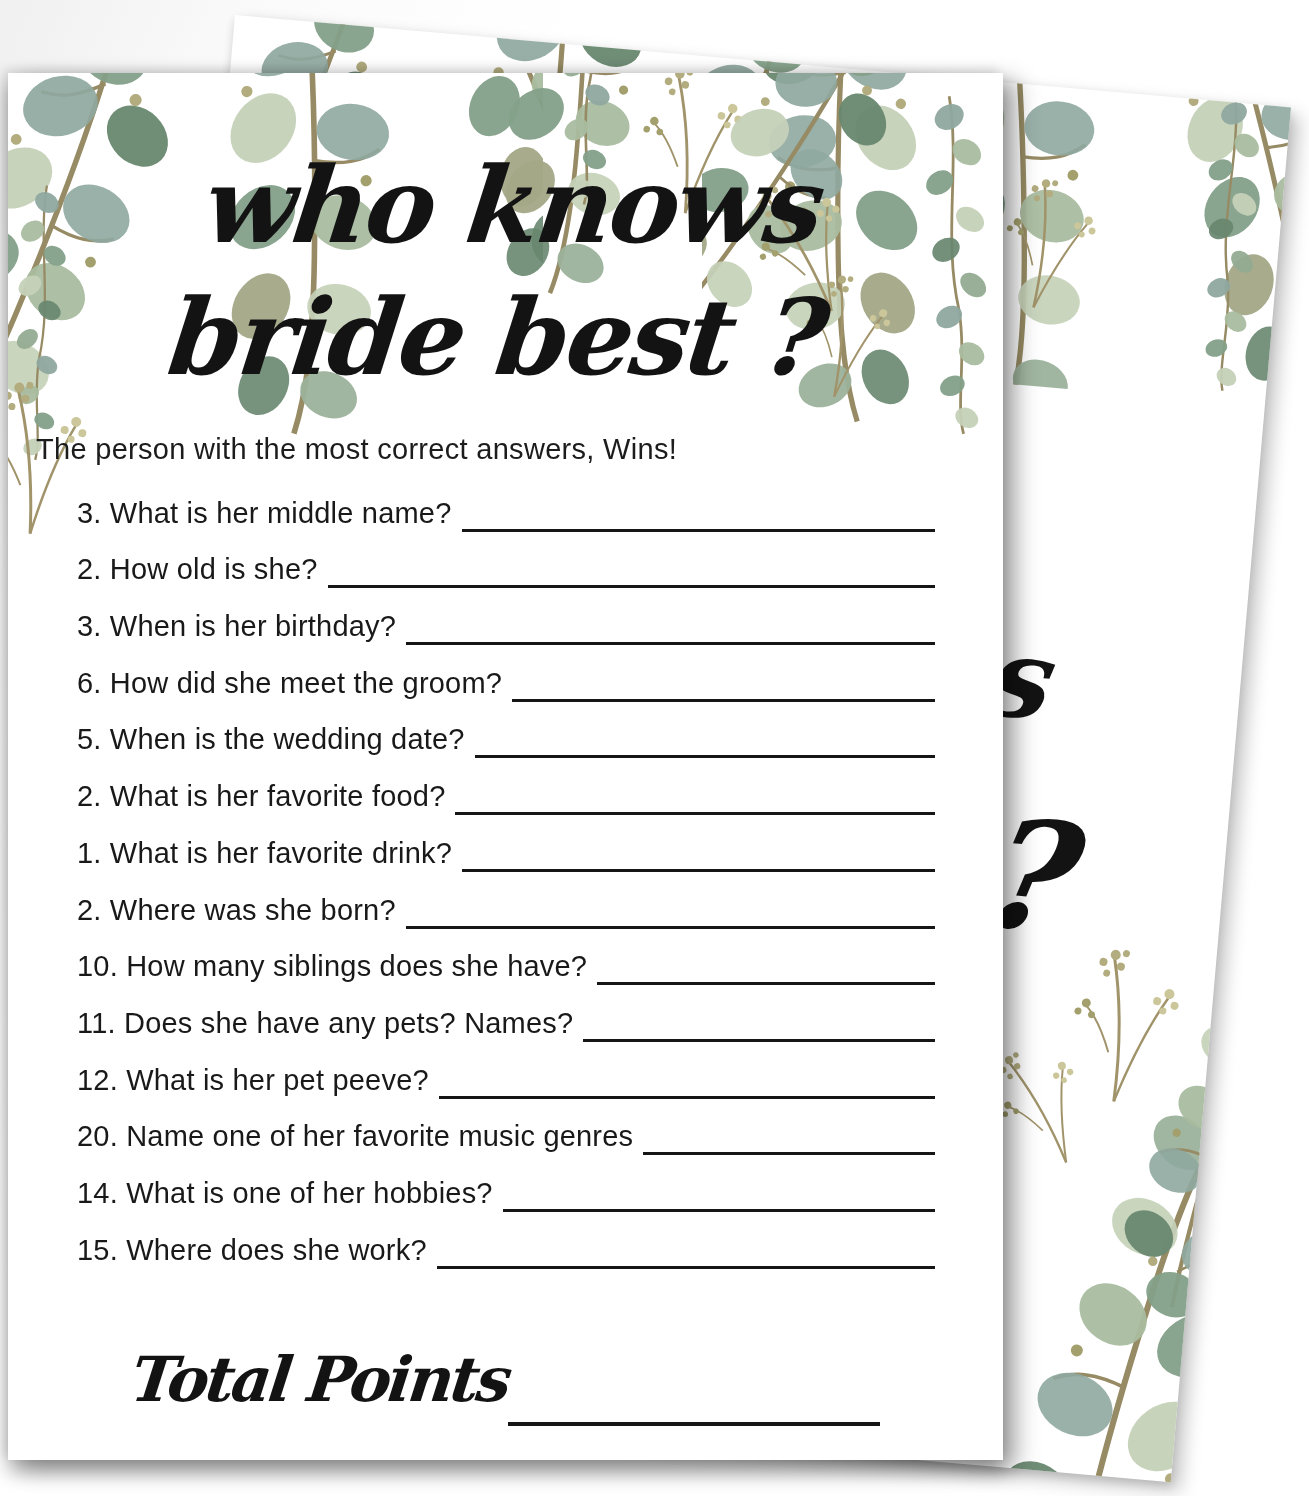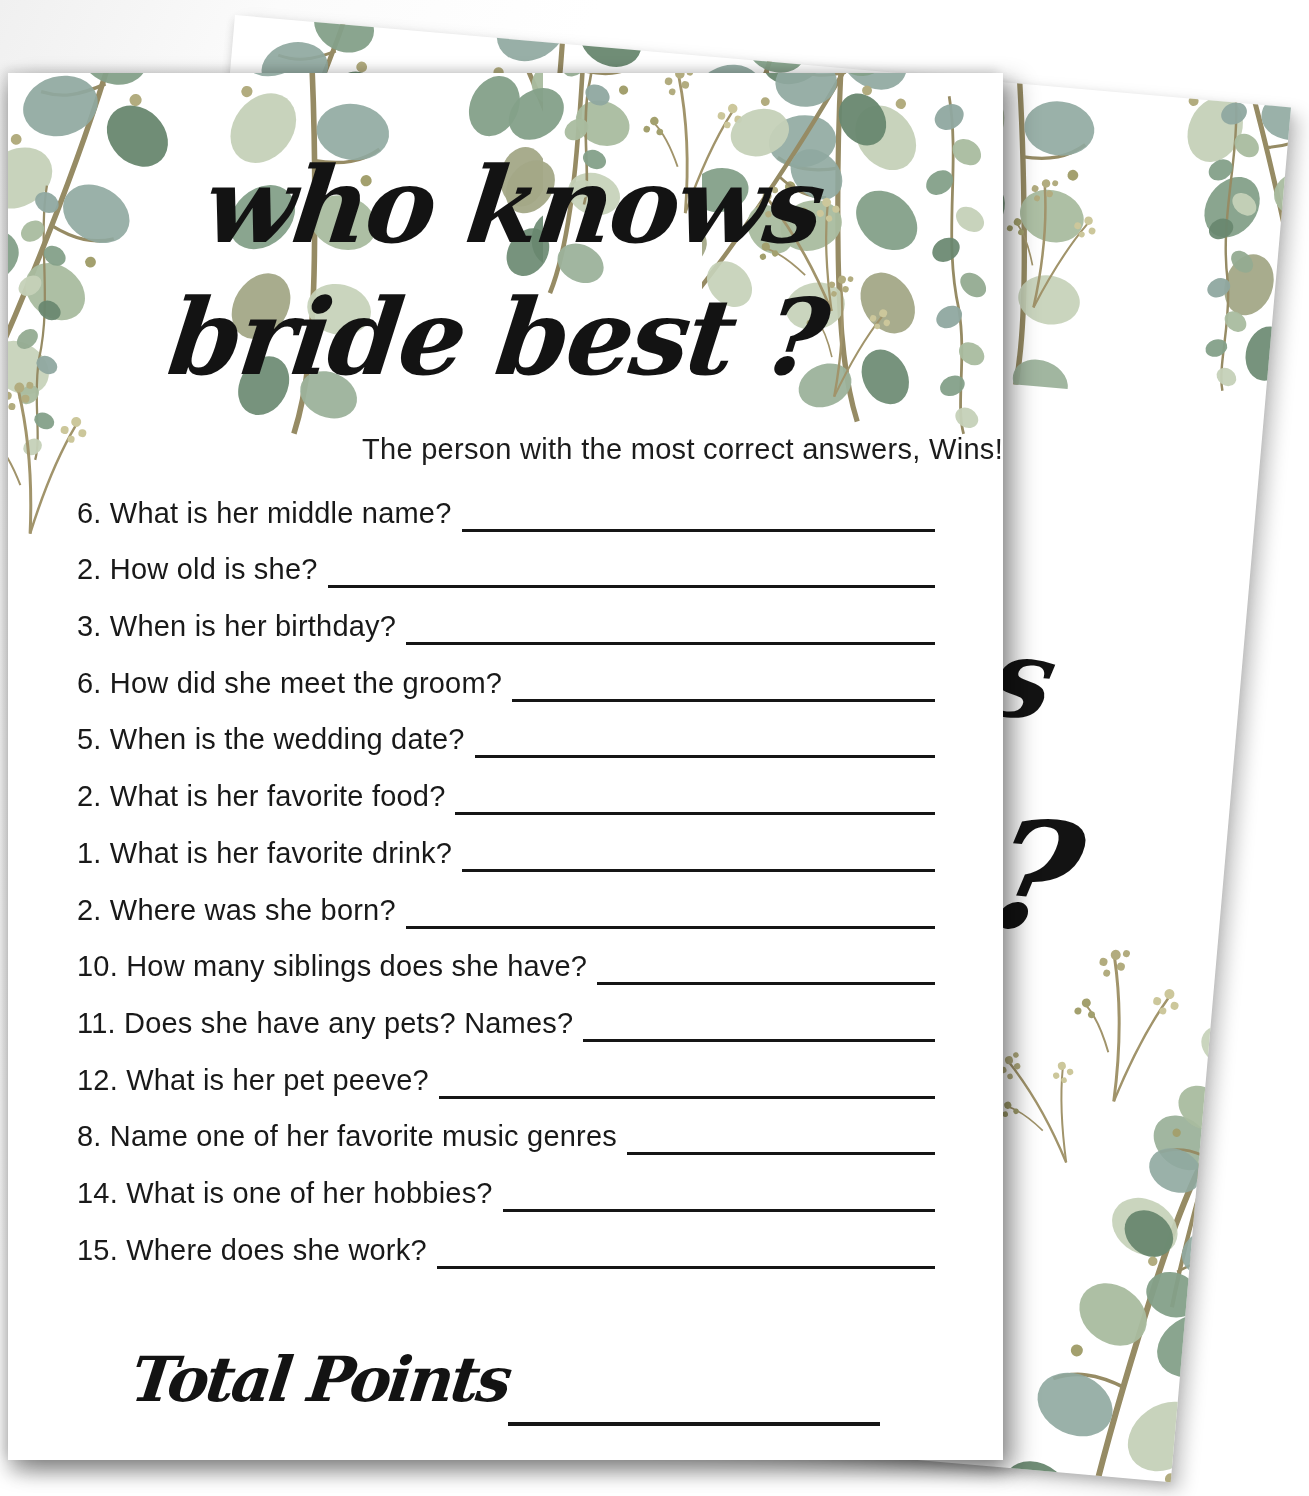--- a/index.html
+++ b/index.html
@@ -21,22 +21,22 @@
     z-index:2;
   }
   .cluster{position:absolute;pointer-events:none;}
   
   .script{
     font-family:"DejaVu Serif",serif;font-style:italic;font-weight:700;
     transform:skewX(-7deg);letter-spacing:-3px;color:#131313;
   }
   .title{position:absolute;left:0;right:0;top:66px;text-align:center;
          font-size:105px;line-height:132px;}
-  .subtitle{position:absolute;left:0;right:0;top:360px;text-align:right;
-            font-size:29px;letter-spacing:.3px;color:#1c1c1c;}
+  .subtitle{position:absolute;left:0;right:0;top:360px;text-align:left;
+            font-size:29px;letter-spacing:.3px;color:#1c1c1c;padding-left:28px;}
   .questions{position:absolute;left:69px;top:402px;width:858px;}
   .q-row{display:flex;align-items:flex-end;height:56.7px;}
   .q-text{font-size:29px;line-height:29px;white-space:nowrap;padding-bottom:4px;
           letter-spacing:.2px;color:#191919;}
   .q-line{flex:1;margin-left:10px;border-bottom:3px solid #161616;height:0;}
   .total-label{position:absolute;left:124px;top:1270px;font-size:62px;}
   .total-line{position:absolute;left:500px;top:1349px;width:372px;
               border-bottom:4px solid #161616;height:0;}
   
   .frag-s{position:absolute;left:812px;top:528px;font-size:110px;}
@@ -161,21 +161,21 @@
 
     <div class="title script">
       <div>who knows</div>
       <div>bride best ?</div>
     </div>
 
     <div class="subtitle">The person with the most correct answers, Wins!</div>
 
     <div class="questions">
         <div class="q-row">
-          <span class="q-text">6. What is her middle name?</span>
+          <span class="q-text">3. What is her middle name?</span>
           <span class="q-line"></span>
         </div>
         <div class="q-row">
           <span class="q-text">2. How old is she?</span>
           <span class="q-line"></span>
         </div>
         <div class="q-row">
           <span class="q-text">3. When is her birthday?</span>
           <span class="q-line"></span>
         </div>
@@ -205,21 +205,21 @@
         </div>
         <div class="q-row">
           <span class="q-text">11. Does she have any pets? Names?</span>
           <span class="q-line"></span>
         </div>
         <div class="q-row">
           <span class="q-text">12. What is her pet peeve?</span>
           <span class="q-line"></span>
         </div>
         <div class="q-row">
-          <span class="q-text">8. Name one of her favorite music genres</span>
+          <span class="q-text">20. Name one of her favorite music genres</span>
           <span class="q-line"></span>
         </div>
         <div class="q-row">
           <span class="q-text">14. What is one of her hobbies?</span>
           <span class="q-line"></span>
         </div>
         <div class="q-row">
           <span class="q-text">15. Where does she work?</span>
           <span class="q-line"></span>
         </div>

